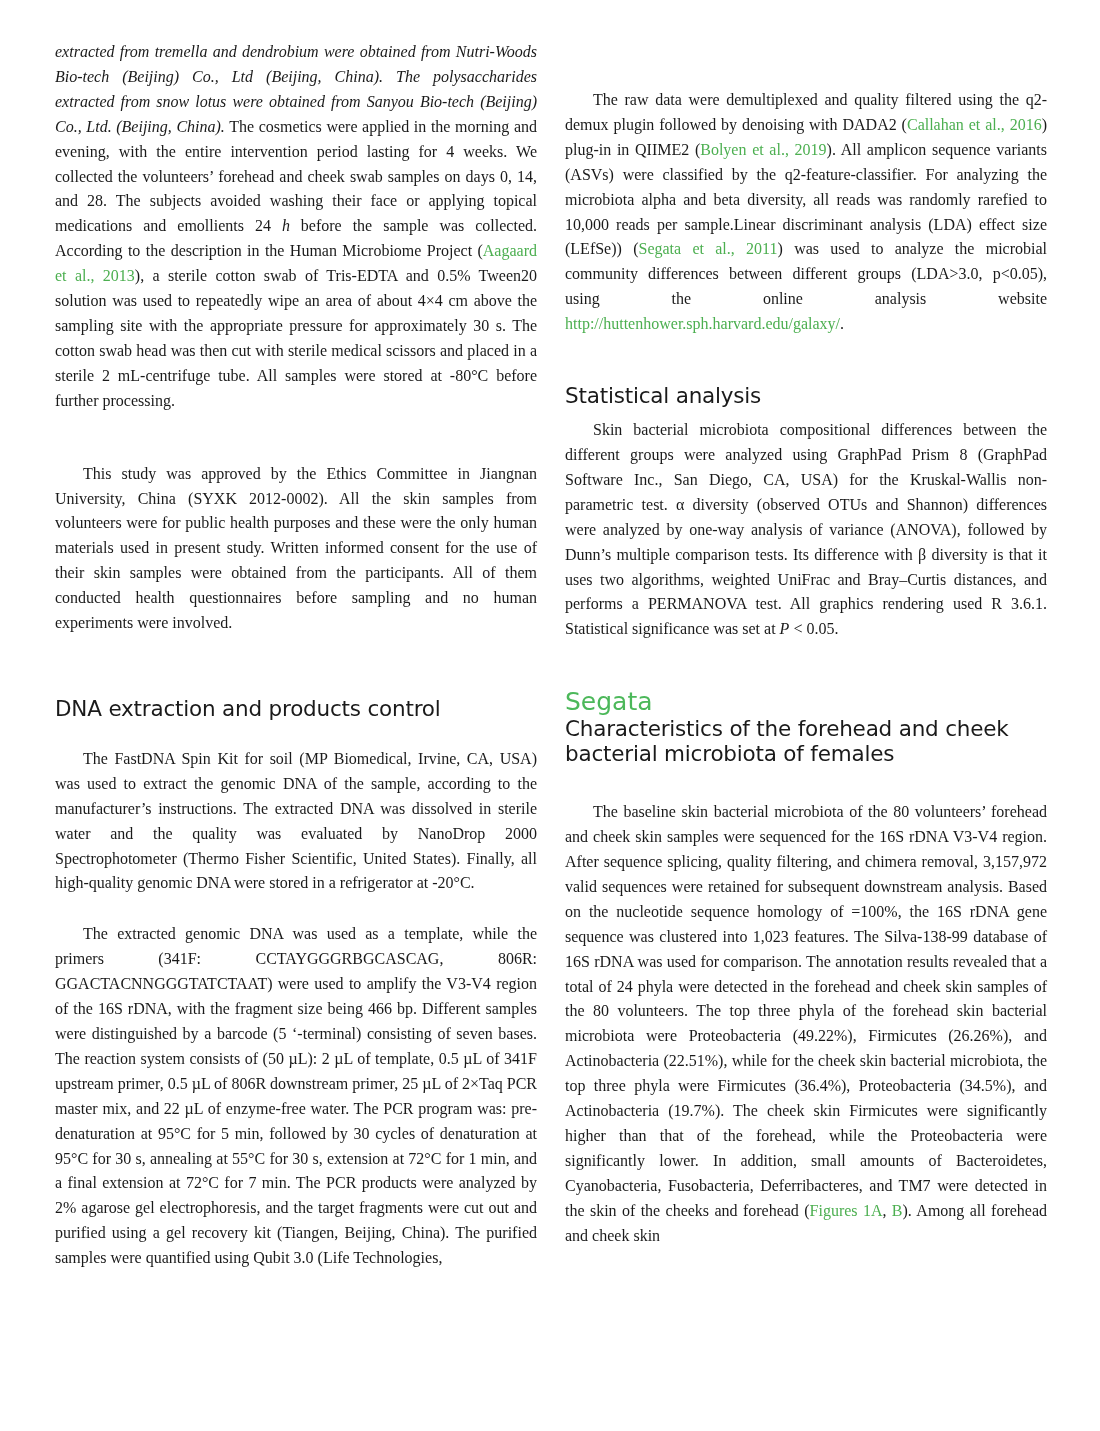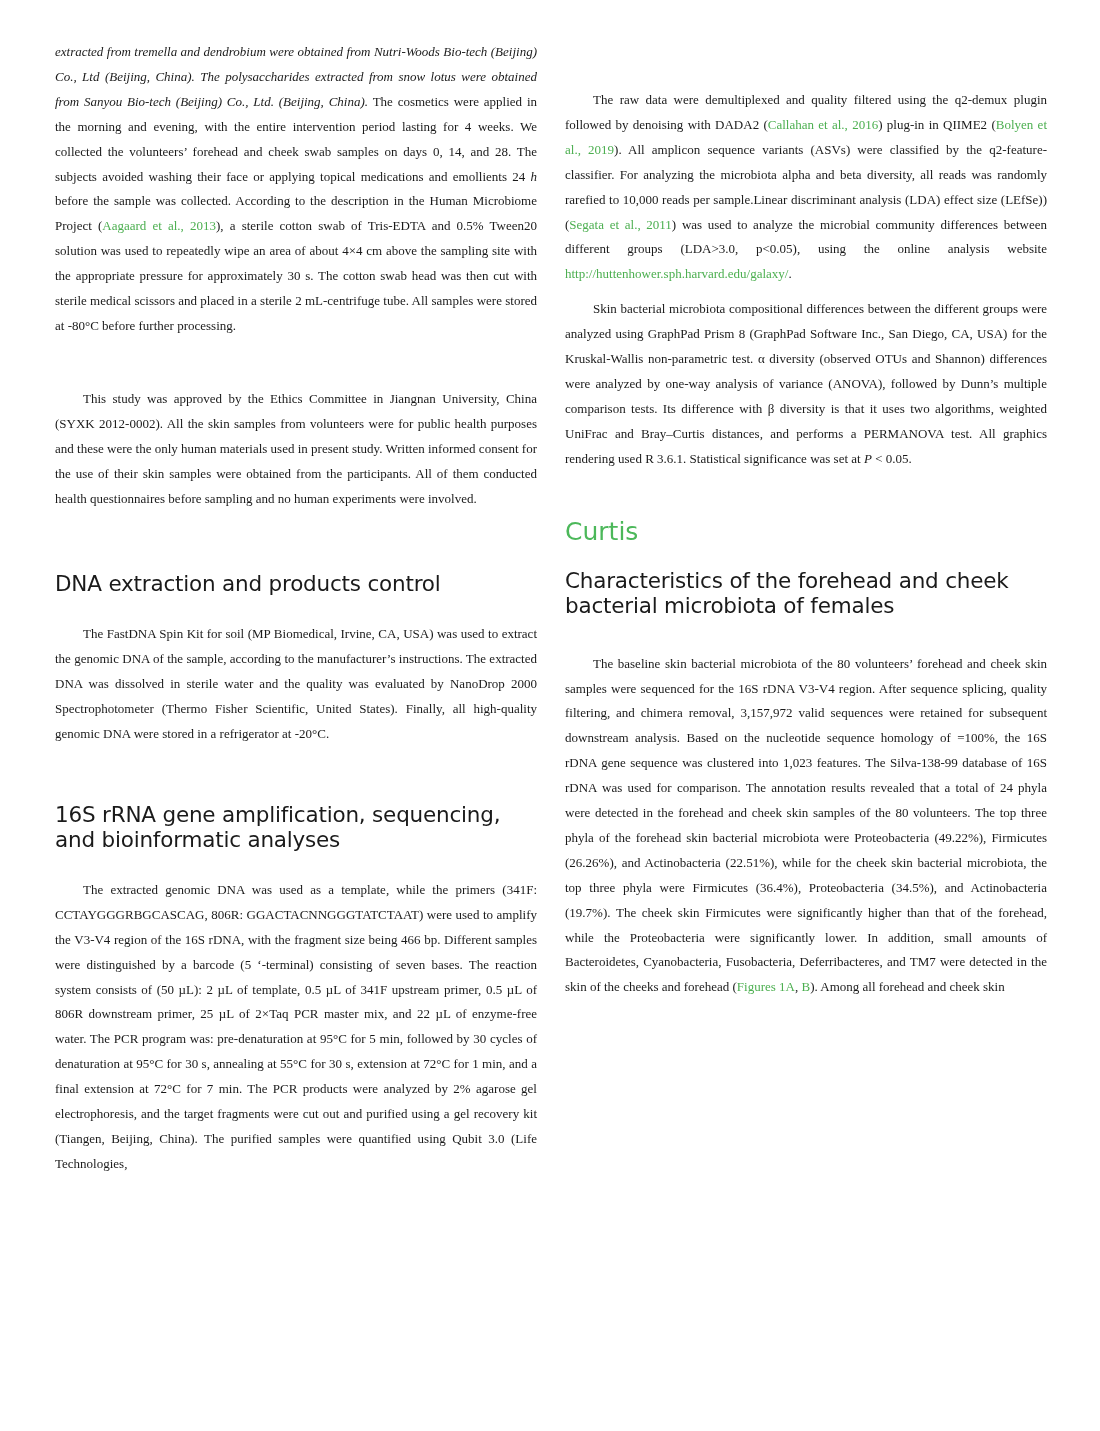--- a/index.html
+++ b/index.html
@@ -5,21 +5,21 @@
   html, body { margin: 0; padding: 0; background: #ffffff; }
   body {
     width: 1100px; height: 1431px; position: relative; overflow: hidden;
     font-family: "Liberation Serif", "DejaVu Serif", serif;
     color: #1a1a1a;
   }
   .col { position: absolute; top: 40px; width: 482px; }
   .col-left { left: 55px; }
   .col-right { left: 565px; }
   p {
-    margin: 0; font-size: 13px; line-height: 24.9px;
+    margin: 0; font-size: 16px; line-height: 24.9px;
     text-align: justify; hyphens: none;
   }
   p.indent { text-indent: 28px; margin-top: 48px; }
   .it { font-style: italic; }
   a, .link { color: #4caf50; text-decoration: none; }
   h2 {
     font-family: "DejaVu Sans", "Liberation Sans", sans-serif;
     font-weight: normal; font-size: 21.5px; line-height: 25px;
     margin: 0; color: #1a1a1a; letter-spacing: -0.2px;
   }
@@ -34,31 +34,31 @@
 
 <div class="col col-left">
   <p>
     <span class="it">extracted from tremella and dendrobium were obtained from Nutri-Woods Bio-tech (Beijing) Co., Ltd (Beijing, China). The polysaccharides extracted from snow lotus were obtained from Sanyou Bio-tech (Beijing) Co., Ltd. (Beijing, China).</span><span> The cosmetics were applied in the morning and evening, with the entire intervention period lasting for 4 weeks. We collected the volunteers’ forehead and cheek swab samples on days 0, 14, and 28. The subjects avoided washing their face or applying topical medications and emollients 24 </span><span class="it">h</span><span> before the sample was collected. According to the description in the Human Microbiome Project (</span><a class="link">Aagaard et al., 2013</a><span>), a sterile cotton swab of Tris-EDTA and 0.5% Tween20 solution was used to repeatedly wipe an area of about 4×4 cm above the sampling site with the appropriate pressure for approximately 30 s. The cotton swab head was then cut with sterile medical scissors and placed in a sterile 2 mL-centrifuge tube. All samples were stored at -80°C before further processing.</span>
   </p>
   <p class="indent">This study was approved by the Ethics Committee in Jiangnan University, China (SYXK 2012-0002). All the skin samples from volunteers were for public health purposes and these were the only human materials used in present study. Written informed consent for the use of their skin samples were obtained from the participants. All of them conducted health questionnaires before sampling and no human experiments were involved.</p>
 
   <h2 style="margin-top:60px;">DNA extraction and products control</h2>
   <p class="indent" style="margin-top:26px;">The FastDNA Spin Kit for soil (MP Biomedical, Irvine, CA, USA) was used to extract the genomic DNA of the sample, according to the manufacturer’s instructions. The extracted DNA was dissolved in sterile water and the quality was evaluated by NanoDrop 2000 Spectrophotometer (Thermo Fisher Scientific, United States). Finally, all high-quality genomic DNA were stored in a refrigerator at -20°C.</p>
 
-  <h2 style="margin-top:55px;">16S rRNA gene amplification, sequencing, and bioinformatic analyses</h2>
   <p class="indent" style="margin-top:26px;">The extracted genomic DNA was used as a template, while the primers (341F: CCTAYGGGRBGCASCAG, 806R: GGACTACNNGGGTATCTAAT) were used to amplify the V3-V4 region of the 16S rDNA, with the fragment size being 466 bp. Different samples were distinguished by a barcode (5 ‘-terminal) consisting of seven bases. The reaction system consists of (50 µL): 2 µL of template, 0.5 µL of 341F upstream primer, 0.5 µL of 806R downstream primer, 25 µL of 2×Taq PCR master mix, and 22 µL of enzyme-free water. The PCR program was: pre-denaturation at 95°C for 5 min, followed by 30 cycles of denaturation at 95°C for 30 s, annealing at 55°C for 30 s, extension at 72°C for 1 min, and a final extension at 72°C for 7 min. The PCR products were analyzed by 2% agarose gel electrophoresis, and the target fragments were cut out and purified using a gel recovery kit (Tiangen, Beijing, China). The purified samples were quantified using Qubit 3.0 (Life Technologies,</p>
 </div>
 
 <div class="col col-right">
   <p class="indent">
     <span>The raw data were demultiplexed and quality filtered using the q2-demux plugin followed by denoising with DADA2 (</span><a class="link">Callahan et al., 2016</a><span>) plug-in in QIIME2 (</span><a class="link">Bolyen et al., 2019</a><span>). All amplicon sequence variants (ASVs) were classified by the q2-feature-classifier. For analyzing the microbiota alpha and beta diversity, all reads was randomly rarefied to 10,000 reads per sample.Linear discriminant analysis (LDA) effect size (LEfSe)) (</span><a class="link">Segata et al., 2011</a><span>) was used to analyze the microbial community differences between different groups (LDA&gt;3.0, p&lt;0.05), using the online analysis website </span><a class="link">http://huttenhower.sph.harvard.edu/galaxy/</a><span>.</span>
   </p>
 
+  <h2 style="margin-top:46px;">Statistical analysis</h2>
   <p class="indent" style="margin-top:10px;">
     <span>Skin bacterial microbiota compositional differences between the different groups were analyzed using GraphPad Prism 8 (GraphPad Software Inc., San Diego, CA, USA) for the Kruskal-Wallis non-parametric test. α diversity (observed OTUs and Shannon) differences were analyzed by one-way analysis of variance (ANOVA), followed by Dunn’s multiple comparison tests. Its difference with β diversity is that it uses two algorithms, weighted UniFrac and Bray–Curtis distances, and performs a PERMANOVA test. All graphics rendering used R 3.6.1. Statistical significance was set at </span><span class="it">P</span><span> &lt; 0.05.</span>
   </p>
 
-  <h1 class="results" style="margin-top:46px;">Curtis</h1>
-  <h2 style="margin-top:22px;">Characteristics of the forehead and cheek bacterial microbiota of females</h2>
+  <h1 class="results" style="margin-top:46px;">Segata</h1>
+  <h2 style="">Characteristics of the forehead and cheek bacterial microbiota of females</h2>
   <p class="indent" style="margin-top:34px;">
     <span>The baseline skin bacterial microbiota of the 80 volunteers’ forehead and cheek skin samples were sequenced for the 16S rDNA V3-V4 region. After sequence splicing, quality filtering, and chimera removal, 3,157,972 valid sequences were retained for subsequent downstream analysis. Based on the nucleotide sequence homology of =100%, the 16S rDNA gene sequence was clustered into 1,023 features. The Silva-138-99 database of 16S rDNA was used for comparison. The annotation results revealed that a total of 24 phyla were detected in the forehead and cheek skin samples of the 80 volunteers. The top three phyla of the forehead skin bacterial microbiota were Proteobacteria (49.22%), Firmicutes (26.26%), and Actinobacteria (22.51%), while for the cheek skin bacterial microbiota, the top three phyla were Firmicutes (36.4%), Proteobacteria (34.5%), and Actinobacteria (19.7%). The cheek skin Firmicutes were significantly higher than that of the forehead, while the Proteobacteria were significantly lower. In addition, small amounts of Bacteroidetes, Cyanobacteria, Fusobacteria, Deferribacteres, and TM7 were detected in the skin of the cheeks and forehead (</span><a class="link">Figures 1A</a><span>, </span><a class="link">B</a><span>). Among all forehead and cheek skin</span>
   </p>
 </div>
 
 </body></html>

